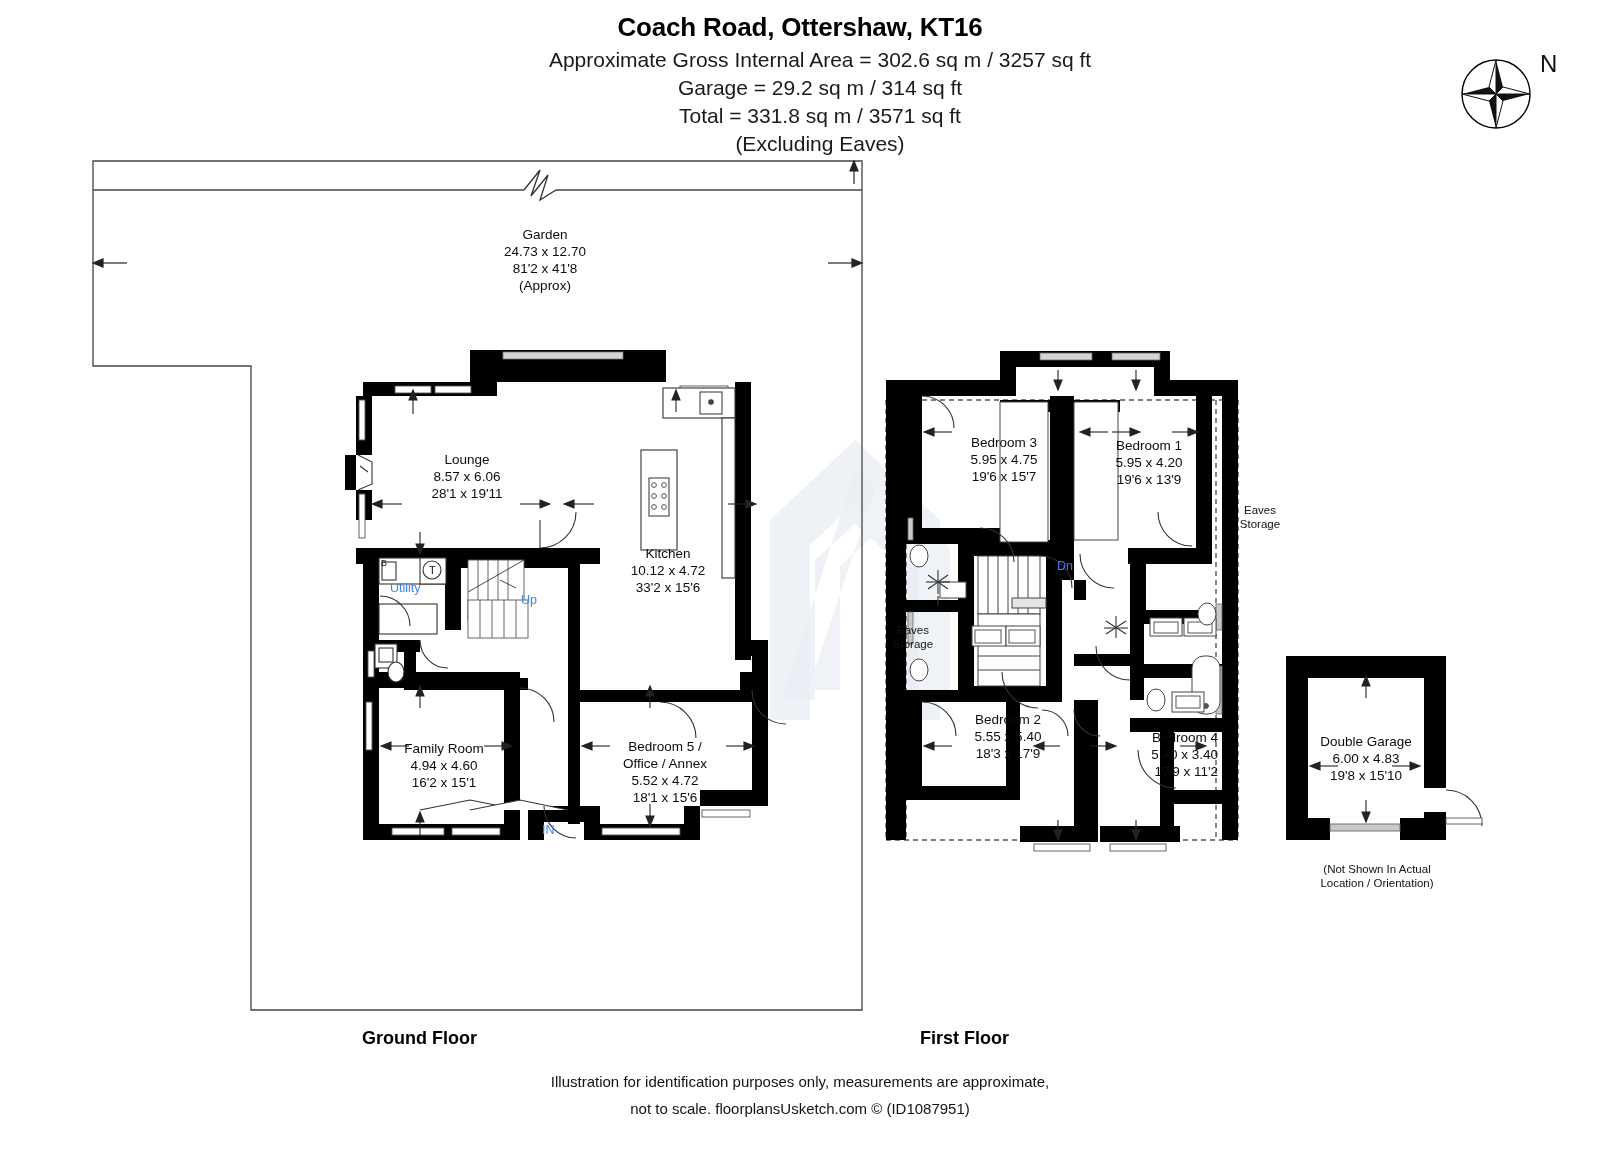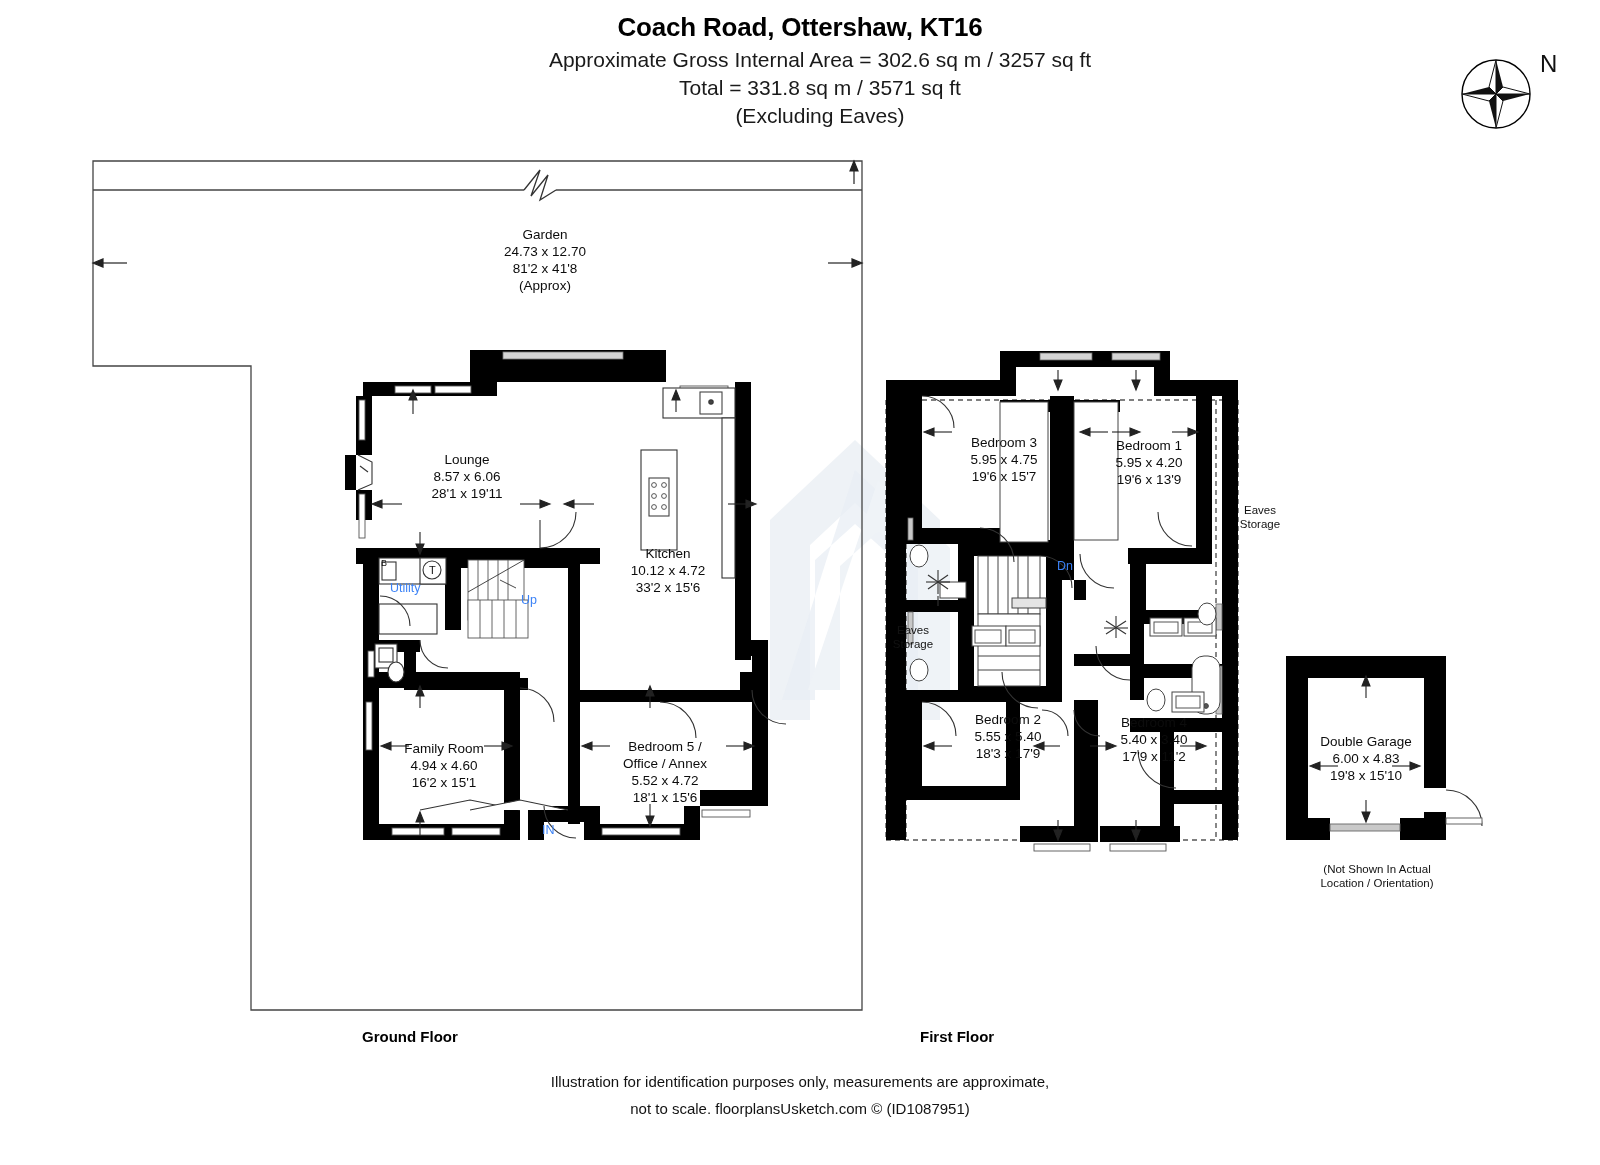--- a/index.html
+++ b/index.html
@@ -9,40 +9,41 @@
     color:#111111;
   }
   .abs{position:absolute;}
   
   #header{left:0;top:8px;width:1600px;text-align:center;}
   #title{font-size:26px;font-weight:bold;letter-spacing:-0.2px;line-height:38px;color:#000;}
   .subline{font-size:21px;line-height:28px;color:#1a1a1a;padding-left:40px;}
   
   #compass{left:1448px;top:44px;width:120px;height:100px;}
   
-  .floor-caption{font-size:15px;font-weight:bold;color:#000;}
+  .floor-caption{font-size:18px;font-weight:bold;color:#000;}
   #gf-caption{left:362px;top:1028px;}
   #ff-caption{left:920px;top:1028px;}
   
   #footer{left:0;top:1068px;width:1600px;text-align:center;font-size:15px;line-height:27px;color:#121212;}
   
   .room-label{text-align:center;font-size:13.5px;line-height:17px;color:#0c0c0c;white-space:nowrap;}
   .room-label .nm{}
   .small-label{text-align:center;font-size:11.5px;line-height:14px;color:#111;white-space:nowrap;padding-left:9px;}
   .tiny-label{font-size:12.5px;color:#3b82f6;}
   
   svg{display:block;}
   #plan{left:0;top:0;}
 </style>
 </head>
 <body>
 
 <div id="header" class="abs">
   <div id="title">Coach Road, Ottershaw, KT16</div>
   <div class="subline">Approximate Gross Internal Area = 302.6 sq m / 3257 sq ft</div>
+  <div class="subline">Garage = 29.2 sq m / 314 sq ft</div>
   <div class="subline">Total = 331.8 sq m / 3571 sq ft</div>
   <div class="subline">(Excluding Eaves)</div>
 </div>
 
 <div id="compass" class="abs">
   <svg width="120" height="100" viewBox="0 0 120 100">
     <circle cx="48" cy="50" r="34" fill="#ffffff" stroke="#000" stroke-width="1.4"></circle>
 
     <polygon points="48,16 55,43 48,50" fill="#111"></polygon>
     <polygon points="48,16 41,43 48,50" fill="#fff" stroke="#111" stroke-width="1"></polygon>
@@ -490,21 +491,21 @@
   <div>5.95 x 4.20</div>
   <div>19'6 x 13'9</div>
 </div>
 
 <div class="abs room-label" style="left:944px;top:711px;width:128px;">
   <div>Bedroom 2</div>
   <div>5.55 x 5.40</div>
   <div>18'3 x 17'9</div>
 </div>
 
-<div class="abs room-label" style="left:1090px;top:714px;width:128px;">
+<div class="abs room-label" style="left:1090px;top:729px;width:128px;text-align:right;">
   <div>Bedroom 4</div>
   <div>5.40 x 3.40</div>
   <div>17'9 x 11'2</div>
 </div>
 
 <div class="abs small-label" style="left:876px;top:623px;width:56px;">
   <div>Eaves</div>
   <div>Storage</div>
 </div>
 

